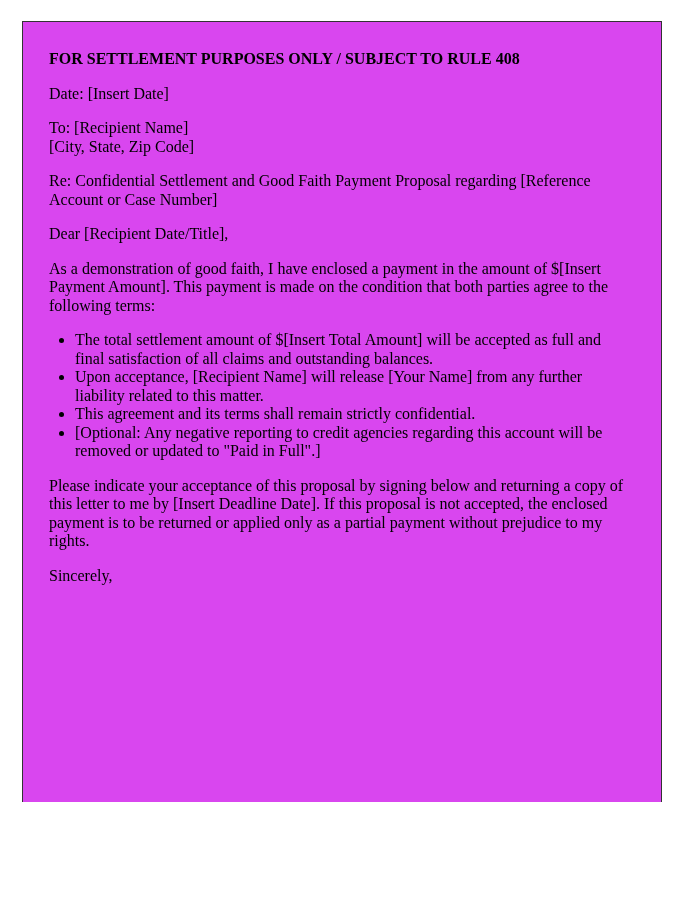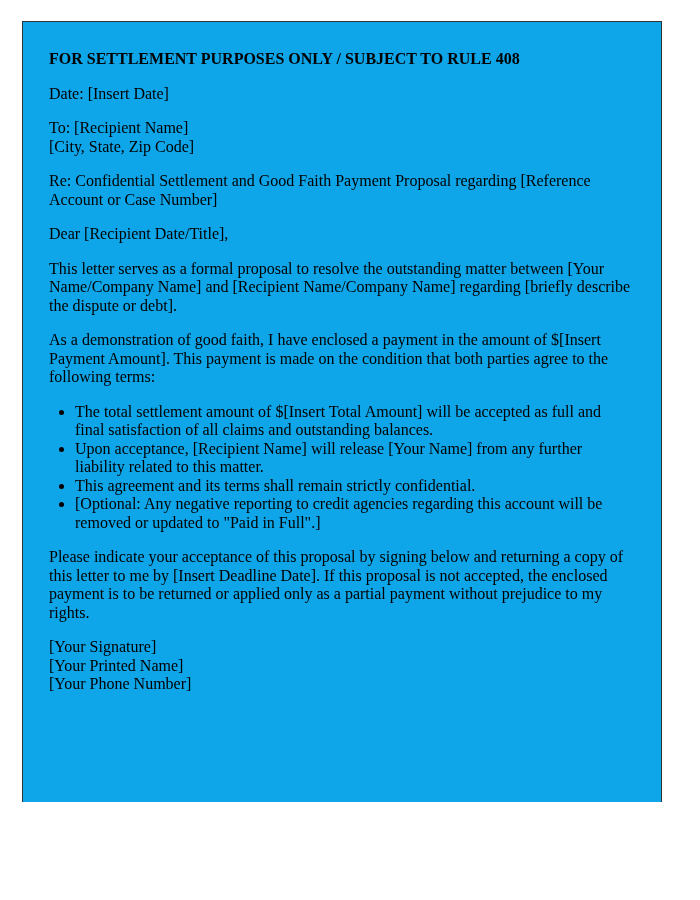--- a/index.html
+++ b/index.html
@@ -19,21 +19,21 @@
     position: absolute;
     left: 22px;
     top: 21px;
     width: 640px;
     height: 781px;
     box-sizing: border-box;
     border: 1px solid #333333;
     border-bottom: none;
     padding: 28px 29px 0 26px;
     overflow: hidden;
-    background: #0ea5e9;
+    background: #d946ef;
   }
   .letter-box p,
   .letter-box ul {
     margin: 16px 0;
     font-size: 16px;
     line-height: 18.5px;
   }
   .letter-box p:first-child {
     margin-top: 0;
   }
@@ -62,33 +62,28 @@
 
   <p class="address-block">
     <span>To: [Recipient Name]</span>
     <span>[City, State, Zip Code]</span>
   </p>
 
   <p>Re: Confidential Settlement and Good Faith Payment Proposal regarding [Reference Account or Case Number]</p>
 
   <p>Dear [Recipient Date/Title],</p>
 
-  <p>This letter serves as a formal proposal to resolve the outstanding matter between [Your Name/Company Name] and [Recipient Name/Company Name] regarding [briefly describe the dispute or debt].</p>
 
 
   <p>As a demonstration of good faith, I have enclosed a payment in the amount of $[Insert Payment Amount]. This payment is made on the condition that both parties agree to the following terms:</p>
 
   <ul class="terms-list">
     <li>The total settlement amount of $[Insert Total Amount] will be accepted as full and final satisfaction of all claims and outstanding balances.</li>
     <li>Upon acceptance, [Recipient Name] will release [Your Name] from any further liability related to this matter.</li>
     <li>This agreement and its terms shall remain strictly confidential.</li>
     <li>[Optional: Any negative reporting to credit agencies regarding this account will be removed or updated to "Paid in Full".]</li>
   </ul>
 
   <p>Please indicate your acceptance of this proposal by signing below and returning a copy of this letter to me by [Insert Deadline Date]. If this proposal is not accepted, the enclosed payment is to be returned or applied only as a partial payment without prejudice to my rights.</p>
 
+  <p>Sincerely,</p>
 
-  <p class="signature-block">
-    <span>[Your Signature]</span>
-    <span>[Your Printed Name]</span>
-    <span>[Your Phone Number]</span>
-  </p>
 </div>
 
 </body></html>

